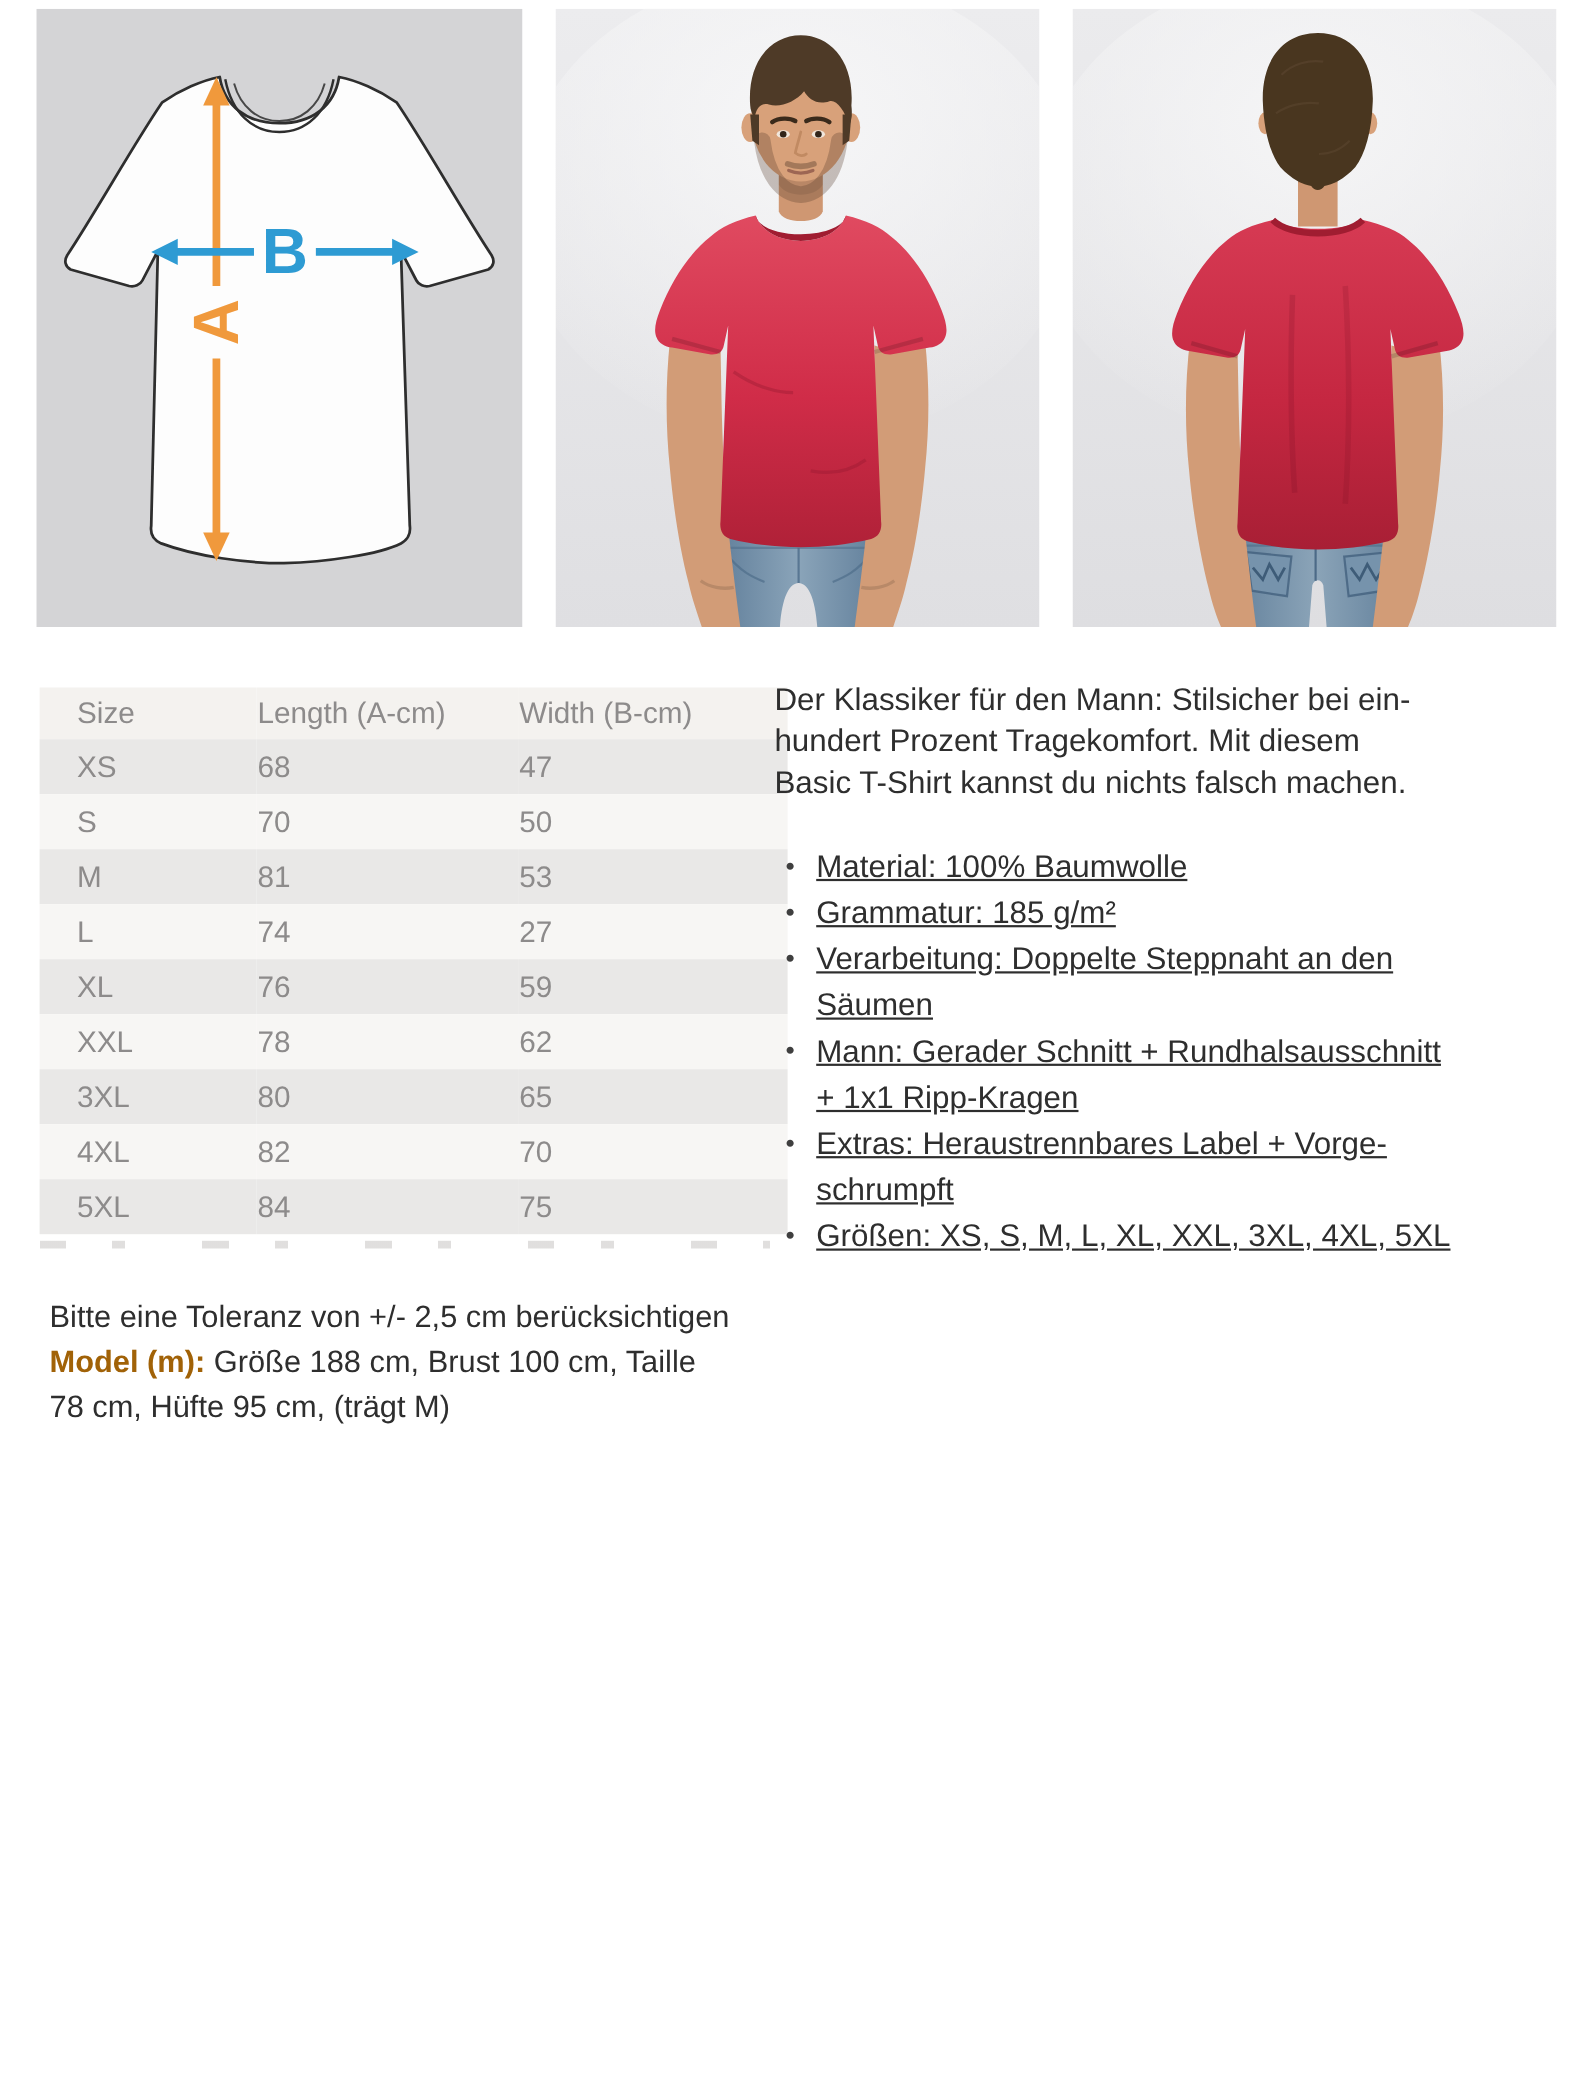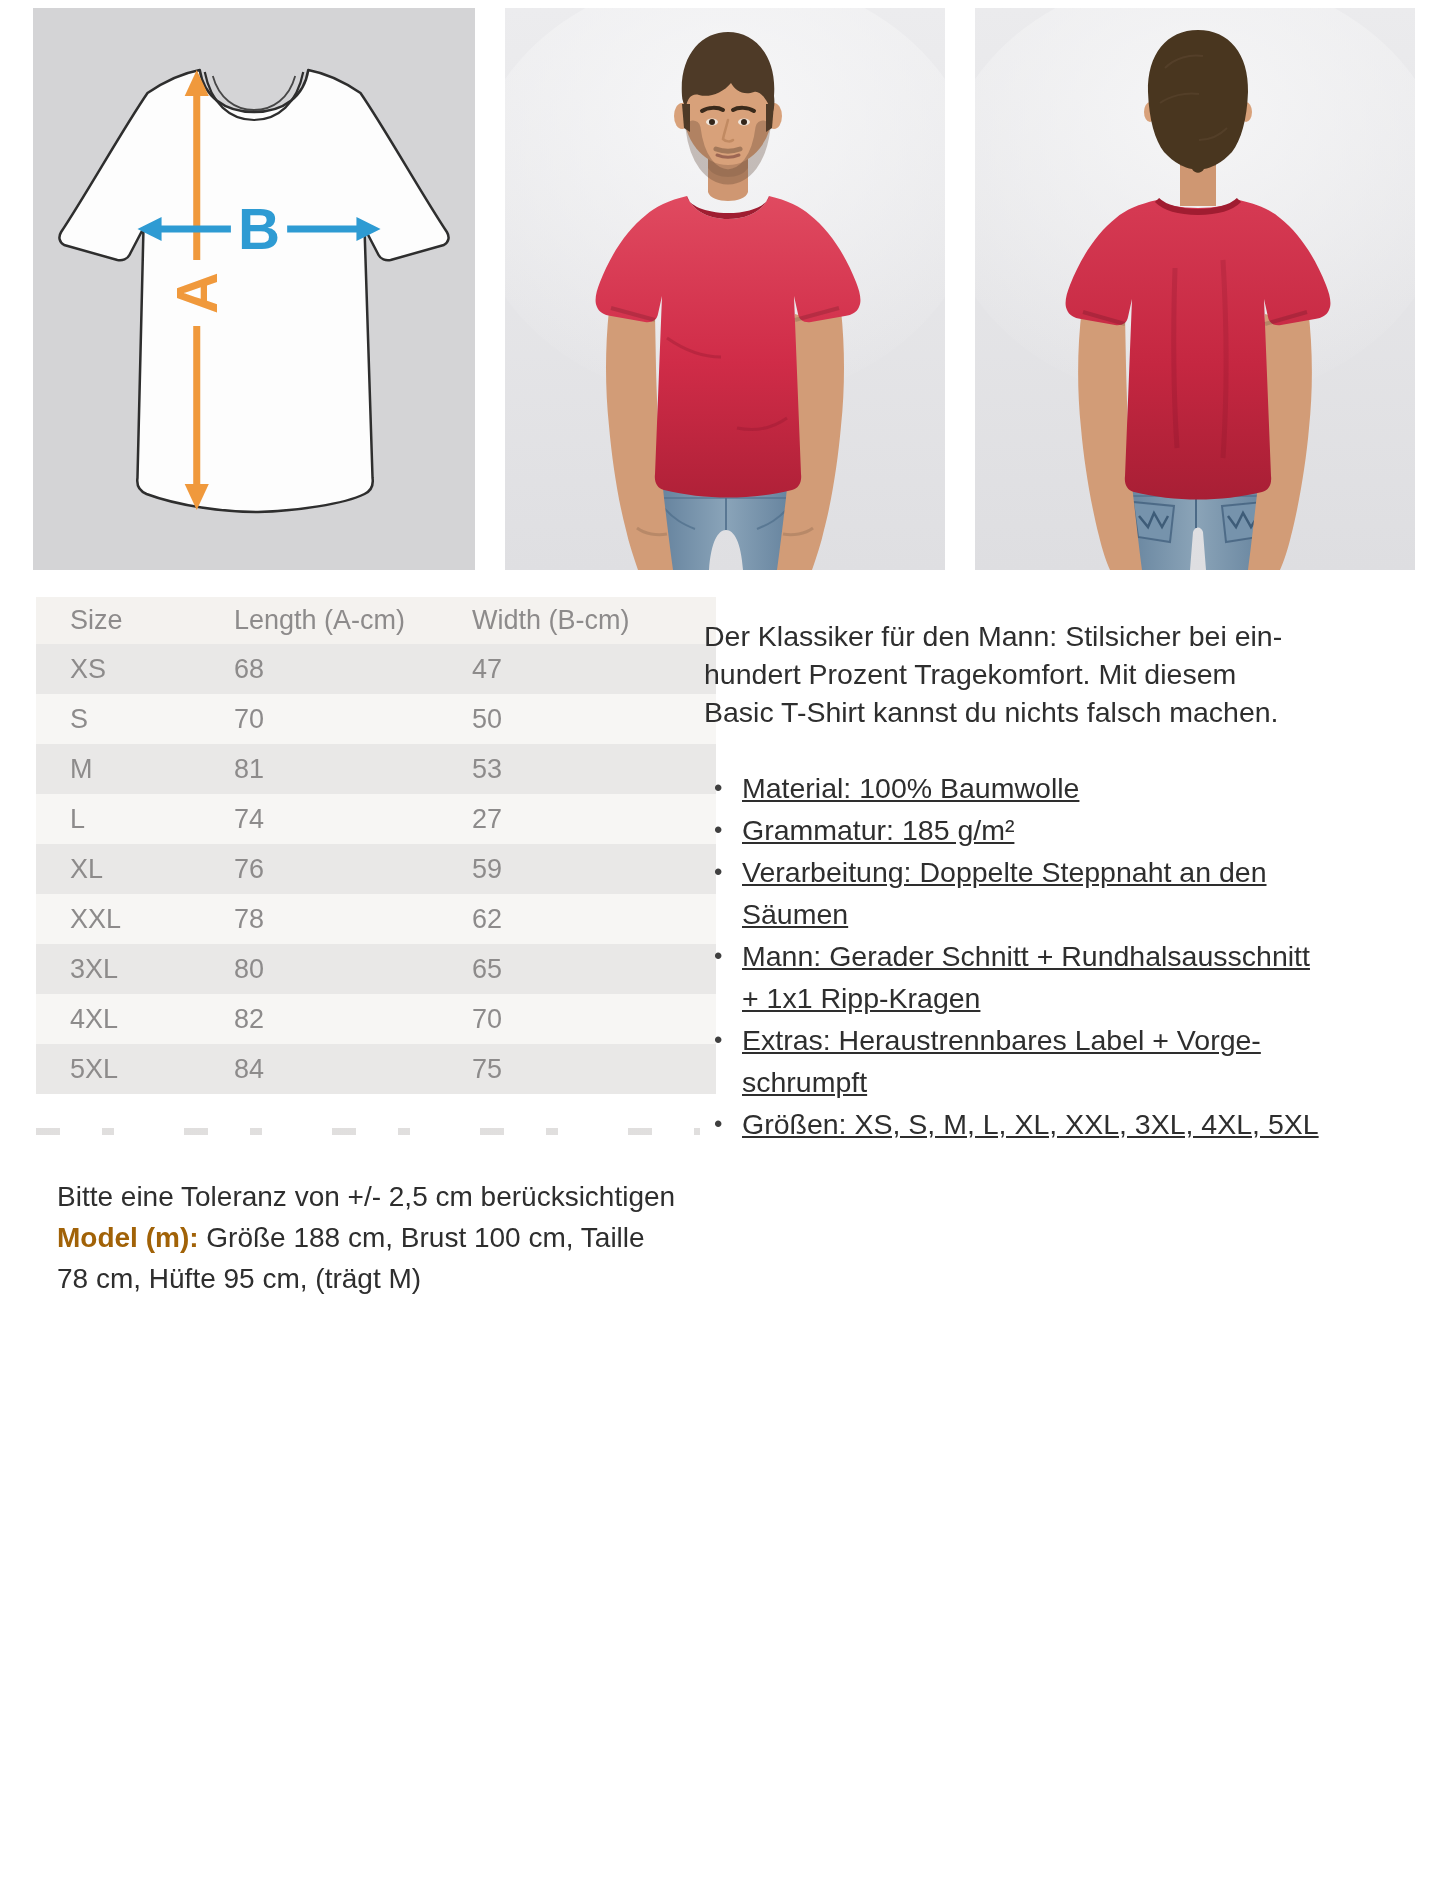--- a/index.html
+++ b/index.html
@@ -9,42 +9,42 @@
   }
   
   .panel{position:absolute;top:8px;margin:0;}
   .panel svg{display:block;}
   #panel-diagram{left:33px;}
   #panel-front{left:505px;}
   #panel-back{left:975px;}
 
   
   .size-table{
-    position:absolute;left:36px;top:597px;width:680px;
+    position:absolute;left:36px;top:625px;width:680px;
     border-collapse:collapse;table-layout:fixed;
     color:#8d8b8b;font-size:27px;
   }
   .size-table th{font-weight:400;text-align:left;}
   .size-table thead tr{height:47px;background:#f4f2ef;}
   .size-table tbody tr{height:50px;padding-left:28px;}
   .size-table tbody tr:nth-child(odd){background:#e9e8e7;}
   .size-table tbody tr:nth-child(even){background:#f7f6f4;}
   .size-table th:first-child,.size-table td:first-child{padding-left:34px;}
 
   
   .clipped-strip{
     position:absolute;left:36px;top:1128px;width:664px;height:7px;opacity:.75;
     background:repeating-linear-gradient(90deg,
       #d6d4d3 0 24px, transparent 24px 66px,
       #d6d4d3 66px 78px, transparent 78px 148px);
   }
 
   
   .notes{position:absolute;left:45px;top:1176px;width:650px;
-         font-size:28px;line-height:41px;color:#2e2e2e;margin-left:12px;}
+         font-size:28px;line-height:41px;color:#2e2e2e;}
   .notes p{margin:0;}
   .pre{white-space:pre-line;}
   .notes strong{font-weight:700;color:#a16207;}
 
   
   .desc-col{position:absolute;left:704px;top:617px;width:692px;color:#2e2e2e;}
   .desc-par{margin:0;font-size:28.5px;line-height:38px;}
   .features{list-style:none;margin:36px 0 0 0;padding:0 0 0 10px;
             font-size:28.5px;line-height:42px;}
   .features li{display:flex;align-items:flex-start;}

